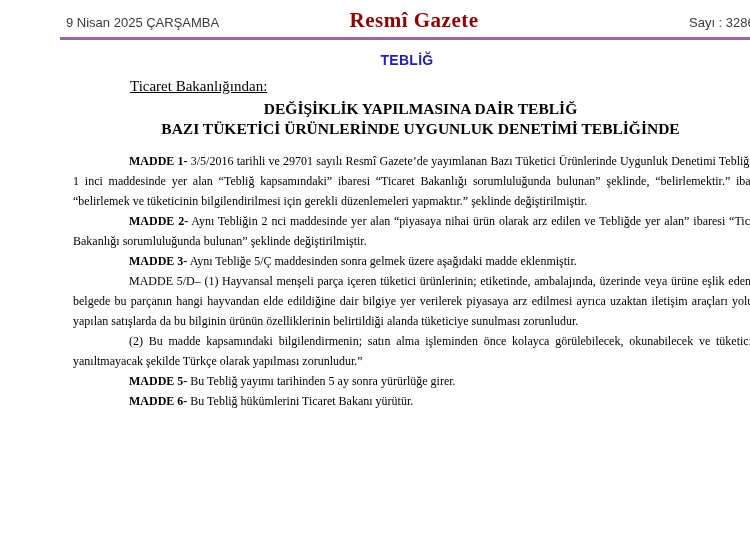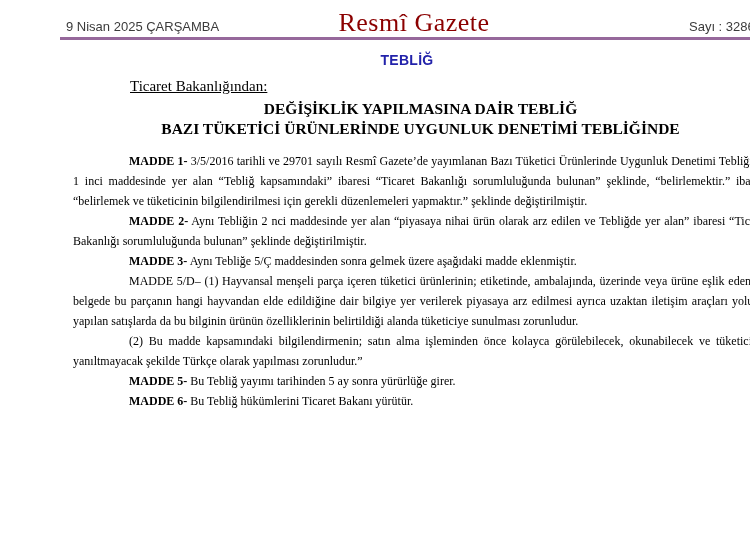--- a/index.html
+++ b/index.html
@@ -27,22 +27,22 @@
     font-size: 13px;
     color: #3b3b3b;
     white-space: nowrap;
   }
   .header .date  { width: 230px; text-align: left; }
   .header .issue { width: 230px; text-align: right; }
   .header .masthead {
     flex: 1;
     text-align: center;
     font-family: "Liberation Serif", serif;
-    font-weight: normal;
-    font-size: 26px;
+    font-weight: bold;
+    font-size: 21px;
     color: #8b0000;
     letter-spacing: 0.5px;
   }
   .rule {
     margin: 3px 20px 0 28px;
     height: 0;
     border-top: 3px solid #96689b;
   }
   
   .section-heading {

